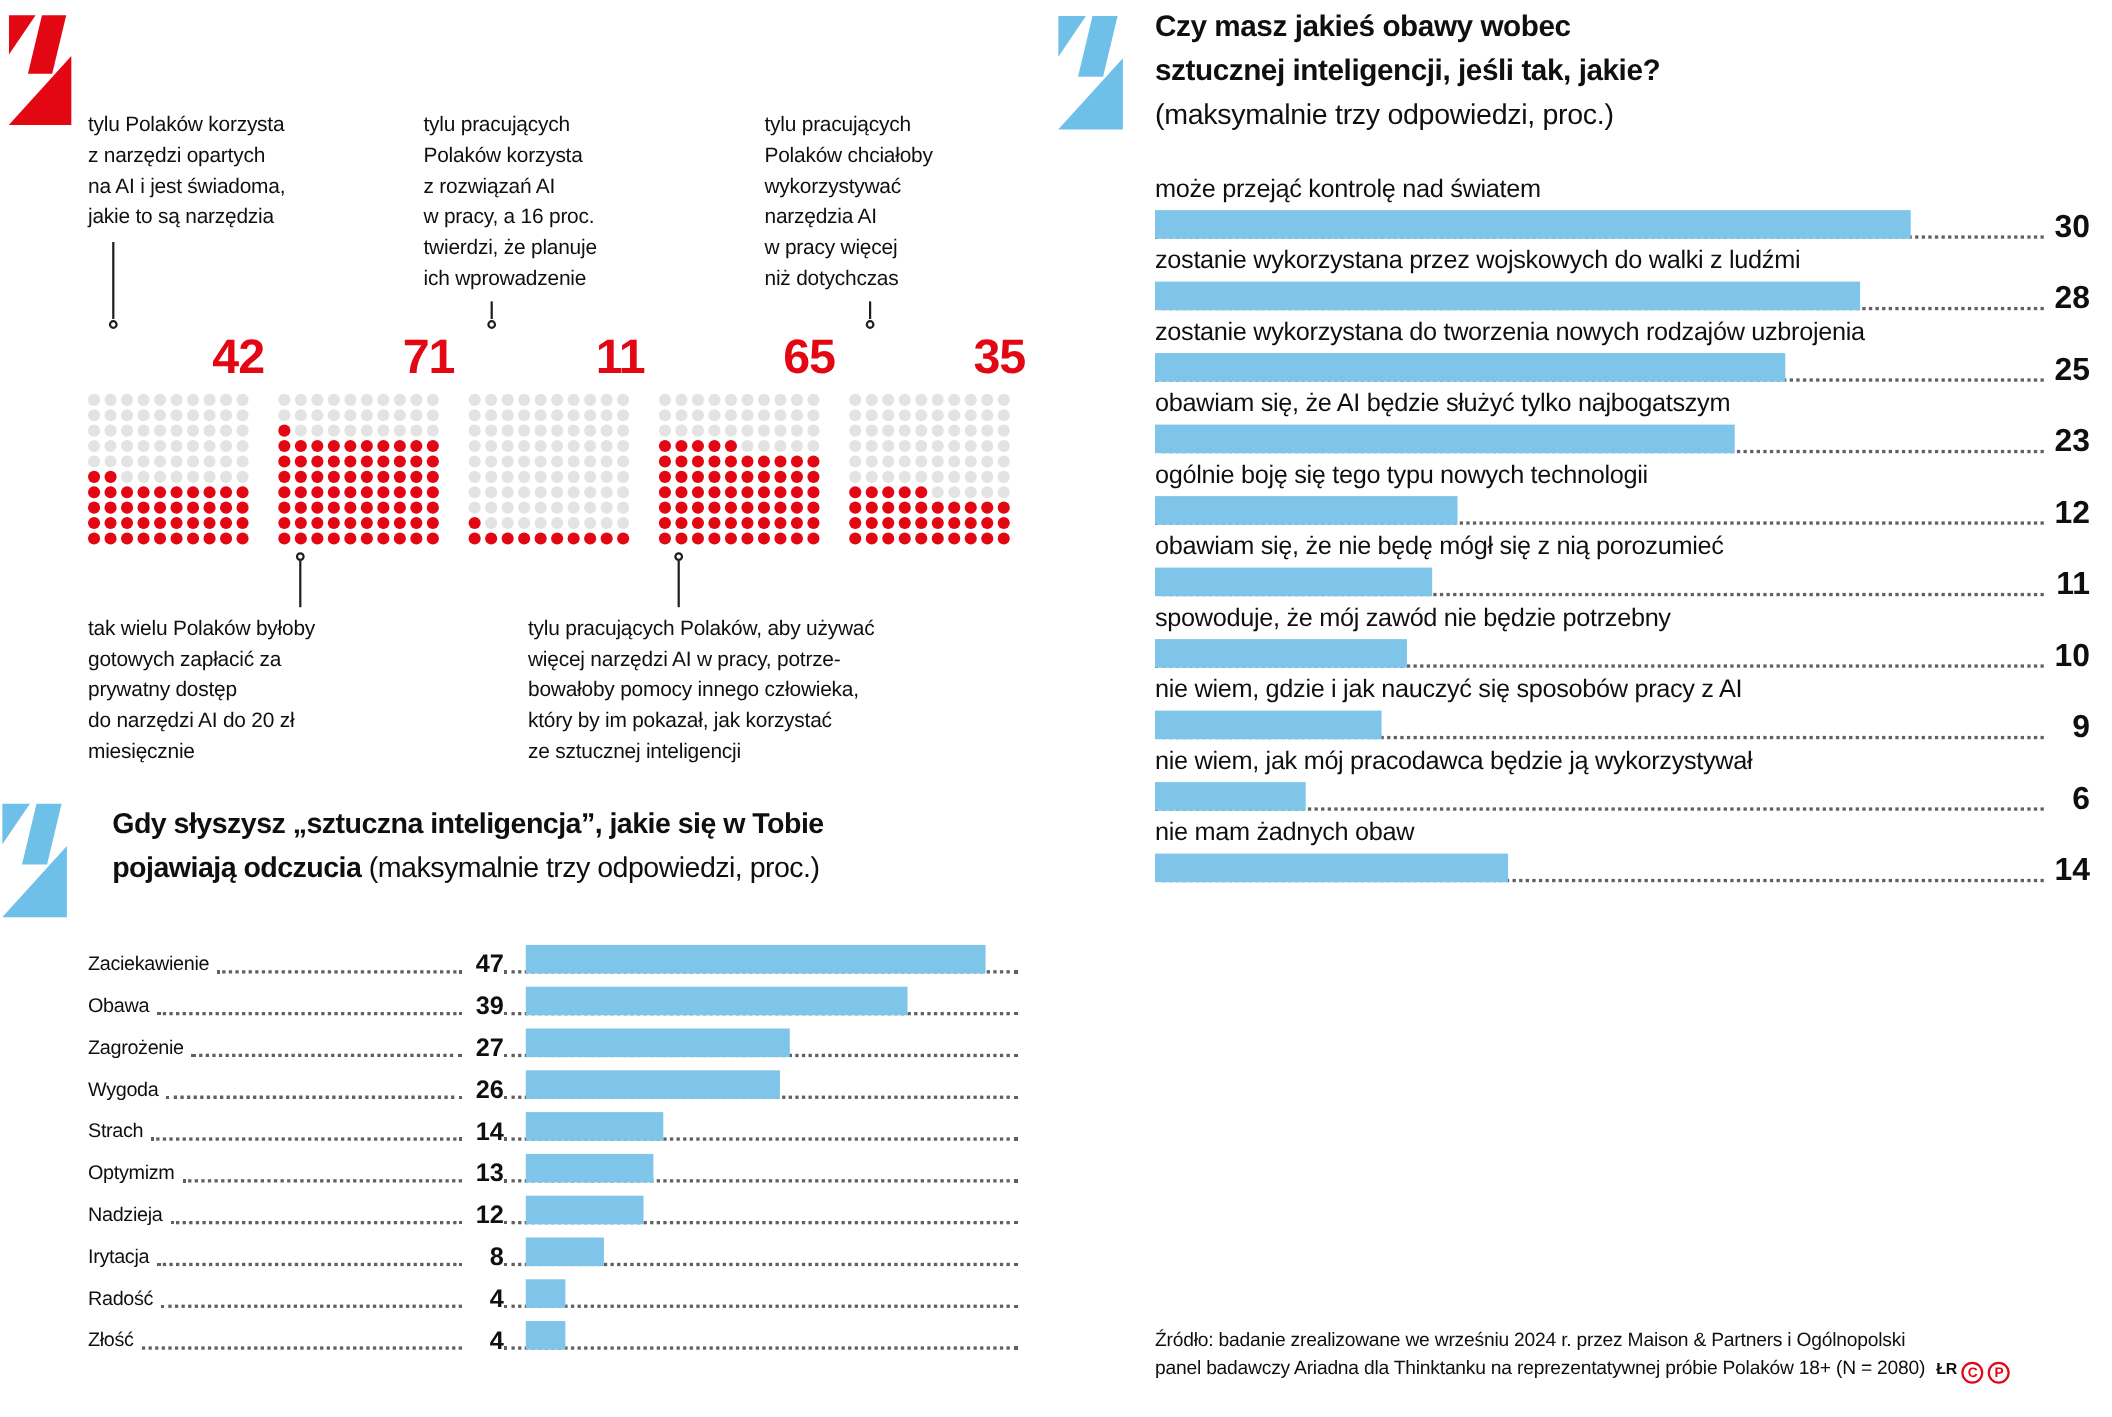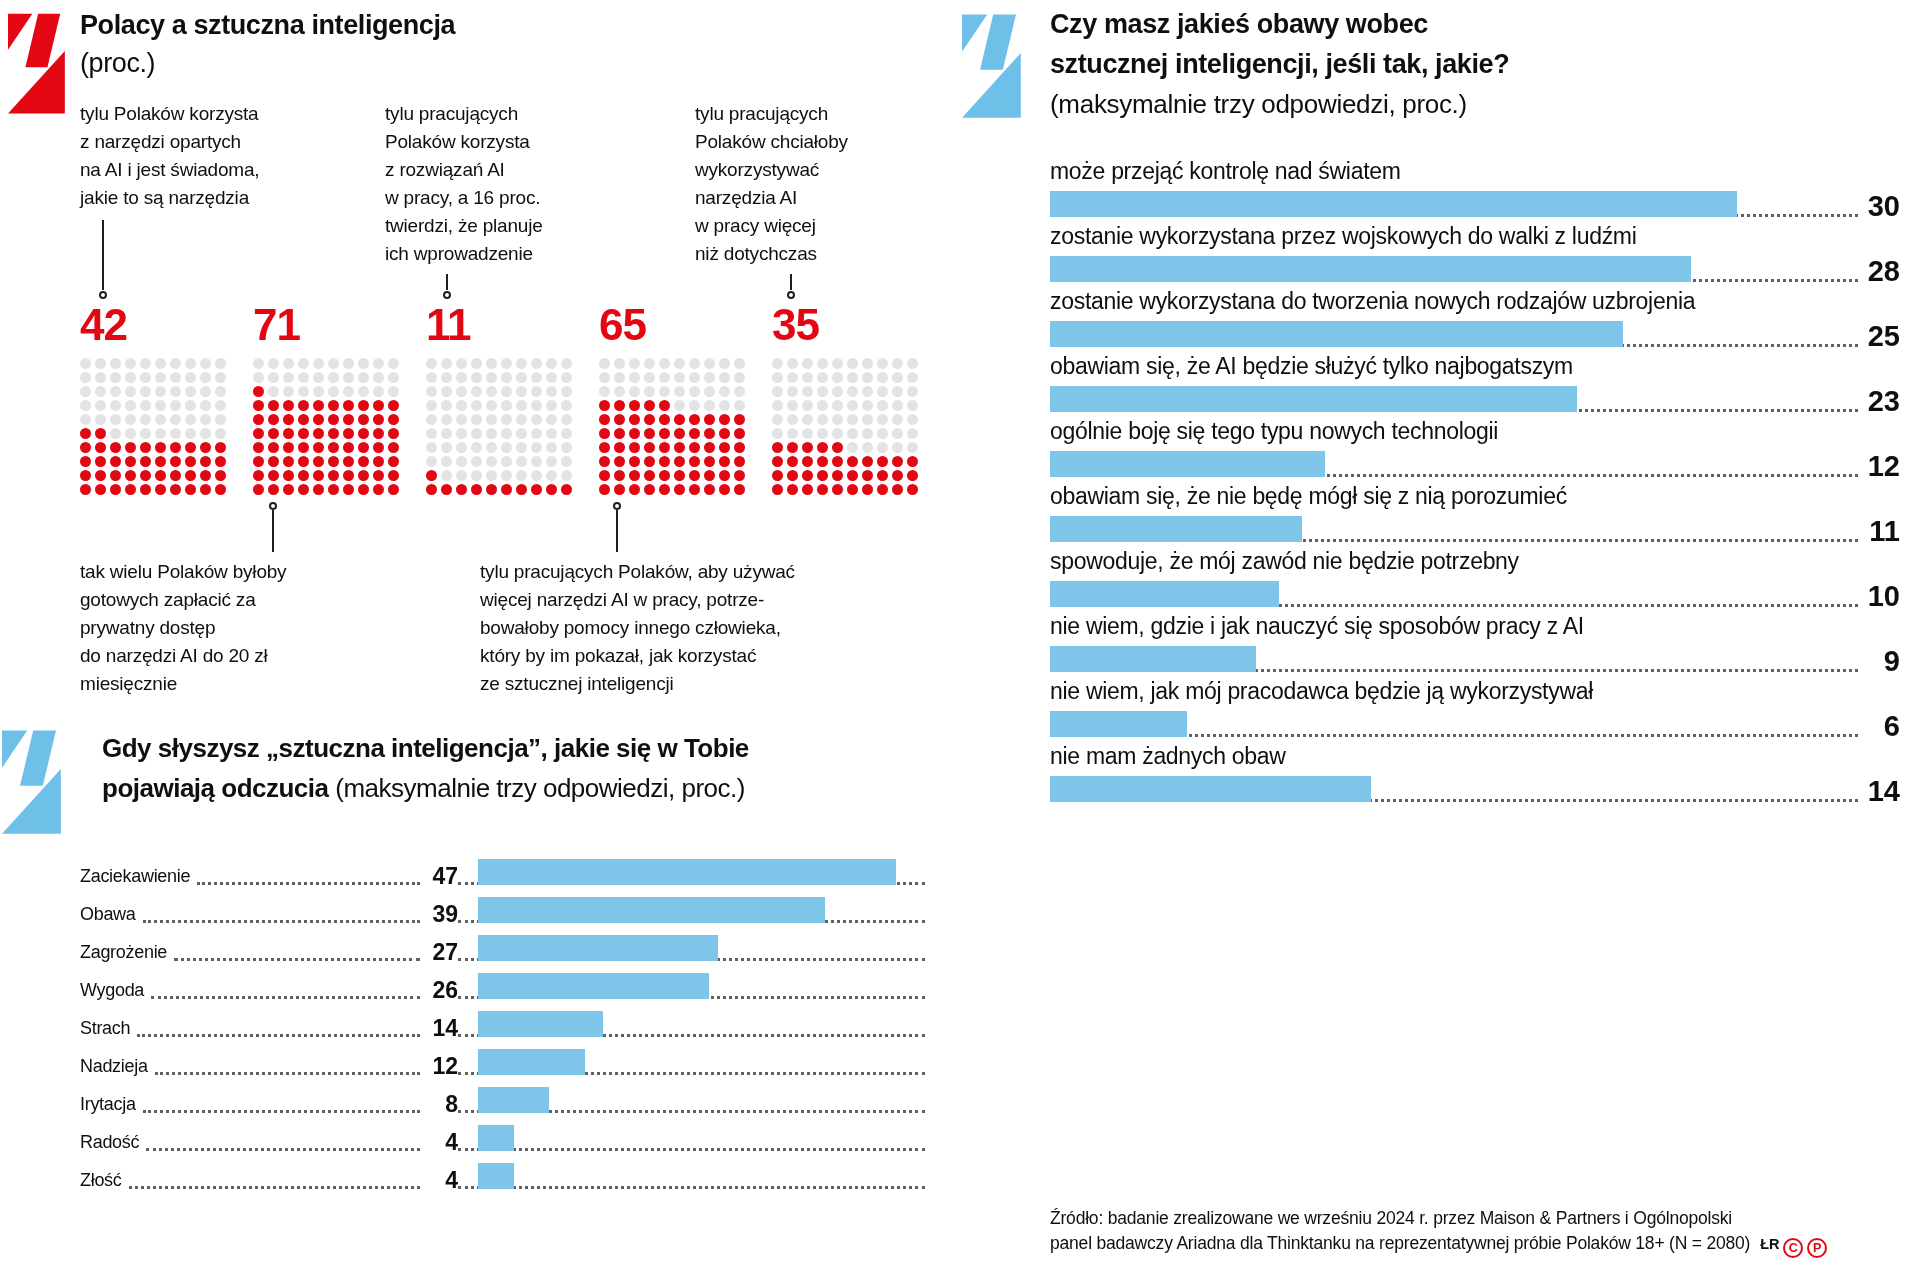--- a/index.html
+++ b/index.html
@@ -10,21 +10,21 @@
   
   .marker{position:absolute;}
   
   .s1-title{left:80px;top:6px;font-size:27px;font-weight:bold;line-height:38px;letter-spacing:-0.4px;}
   .s1-sub{display:block;font-weight:normal;}
   .note{position:absolute;font-size:19px;line-height:28px;white-space:pre-line;letter-spacing:-0.2px;}
   .conn{position:absolute;width:2px;background:#1d1d1d;}
   .cdot{position:absolute;width:4px;height:4px;border:2px solid #1d1d1d;border-radius:50%;background:#fff;}
   #waffles{position:absolute;left:80px;top:302px;width:860px;height:200px;}
   .waffle{position:absolute;top:0;width:160px;}
-  .wnum{font-size:44px;font-weight:bold;line-height:46px;letter-spacing:-1px;color:#e30613;}
+  .wnum{font-size:44px;font-weight:bold;line-height:46px;letter-spacing:-1px;color:#e30613;text-align:right;}
   .wgrid{position:absolute;top:56px;left:0;display:grid;grid-template-columns:repeat(10,15px);grid-auto-rows:14px;}
   .dot{width:11px;height:11px;border-radius:50%;background:#e3e3e3;}
   .dot.red{background:#e30613;}
   
   .s2-title{left:102px;top:728px;font-size:26px;line-height:40px;letter-spacing:-0.5px;}
   #s2rows{position:absolute;left:80px;top:852px;width:845px;}
   .s2row{display:flex;align-items:flex-end;height:38px;}
   .s2label{font-size:18px;line-height:28px;letter-spacing:-0.3px;white-space:nowrap;}
   .s2lead{flex:1;border-bottom:3px dotted #606060;margin:0 4px 5px 7px;}
   .s2num{font-size:23px;font-weight:bold;line-height:28px;min-width:34px;text-align:right;}
@@ -52,24 +52,20 @@
 <div class="canvas">
 
   <svg class="marker" style="left:8px;top:10px;" width="58" height="105" viewBox="0 0 100 180">
     <g fill="#e30613">
       <polygon points="0,6 42,6 0,68"></polygon>
       <polygon points="52,6 90,6 68,98 30,98"></polygon>
       <polygon points="98,70 98,178 0,178"></polygon>
     </g>
   </svg>
 
-  <div class="abs s1-title">
-    <span>Polacy a sztuczna inteligencja</span>
-    <span class="s1-sub">(proc.)</span>
-  </div>
 
   <div class="note" style="left:80px;top:100px;">tylu Polaków korzysta
 z narzędzi opartych
 na AI i jest świadoma,
 jakie to są narzędzia</div>
   <div class="note" style="left:385px;top:100px;">tylu pracujących
 Polaków korzysta
 z rozwiązań AI
 w pracy, a 16 proc.
 twierdzi, że planuje
@@ -681,20 +677,28 @@
       </div>
       <div class="s2row">
         <span class="s2label">Strach</span>
         <span class="s2lead"></span>
         <span class="s2num">14</span>
         <div class="s2zone">
           <div class="s2bar" style="width: 125px;"></div>
         </div>
       </div>
       <div class="s2row">
+        <span class="s2label">Optymizm</span>
+        <span class="s2lead"></span>
+        <span class="s2num">13</span>
+        <div class="s2zone">
+          <div class="s2bar" style="width: 116px;"></div>
+        </div>
+      </div>
+      <div class="s2row">
         <span class="s2label">Nadzieja</span>
         <span class="s2lead"></span>
         <span class="s2num">12</span>
         <div class="s2zone">
           <div class="s2bar" style="width: 107px;"></div>
         </div>
       </div>
       <div class="s2row">
         <span class="s2label">Irytacja</span>
         <span class="s2lead"></span>

